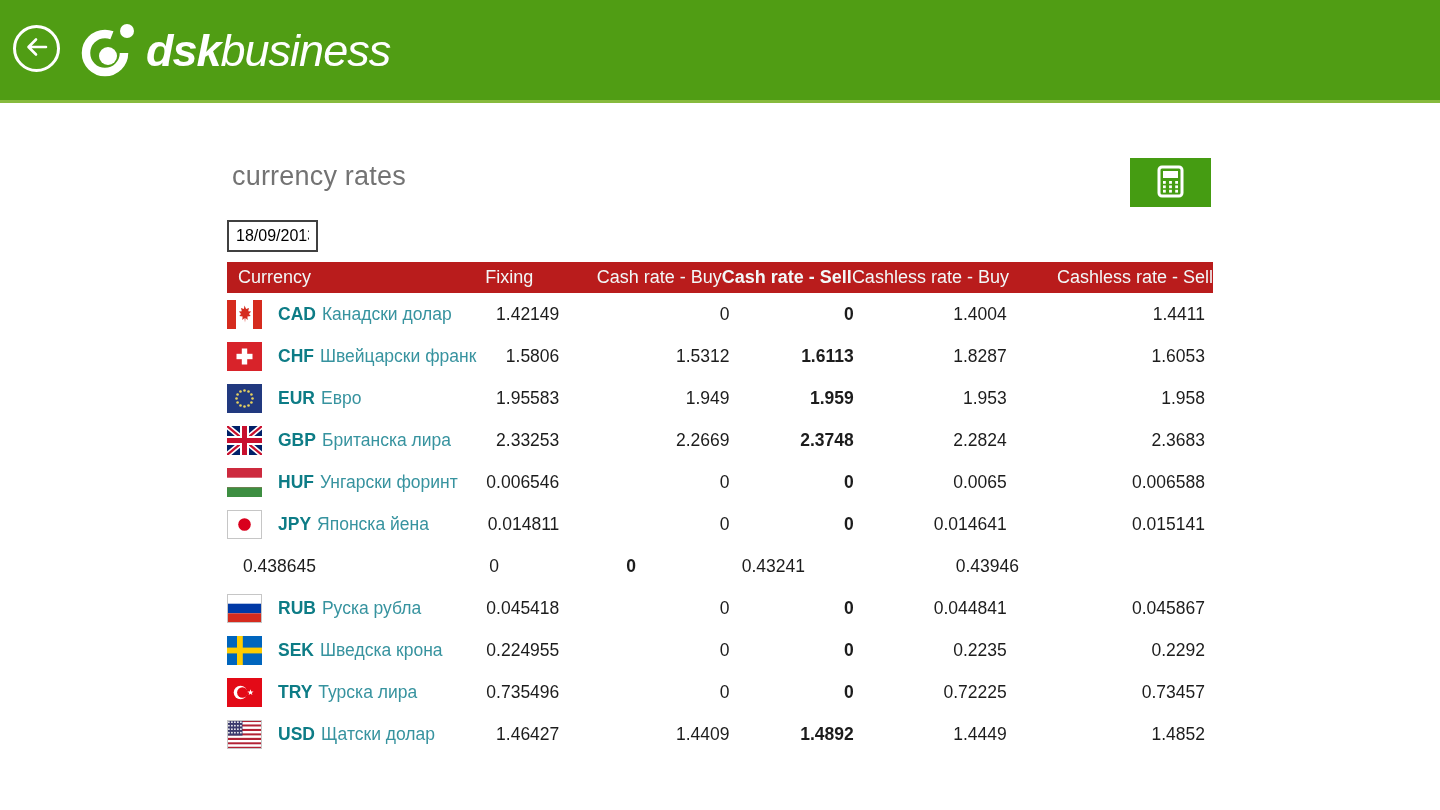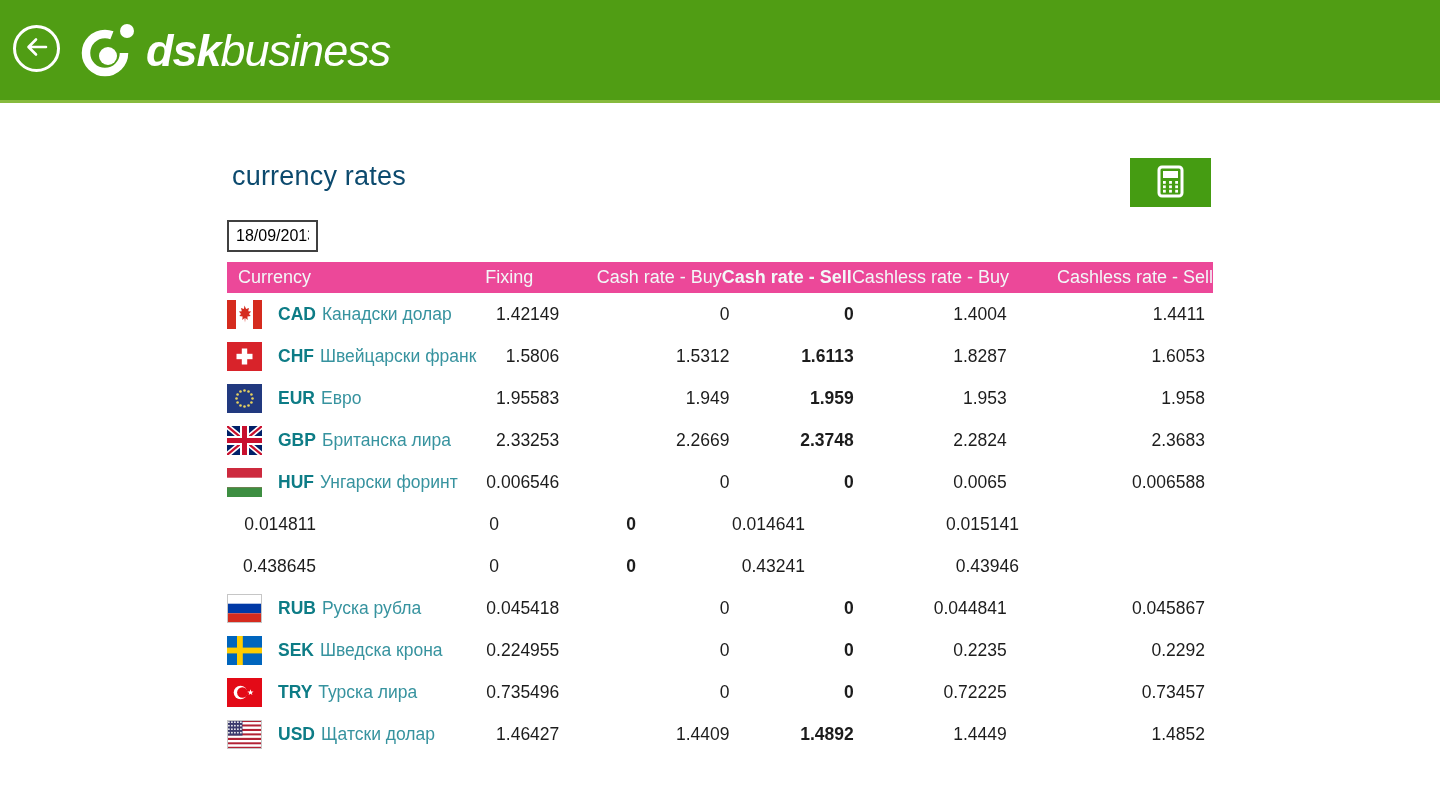--- a/index.html
+++ b/index.html
@@ -22,37 +22,37 @@
   .logo-mark { position:absolute; left:80px; top:20px; width:58px; height:60px; }
   .wordmark {
     position:absolute; left:146px; top:23px; height:56px; line-height:56px;
     color:#fff; font-style:italic; font-size:45px; letter-spacing:-1px; white-space:nowrap;
   }
   .wordmark .bold { font-weight:bold; }
 
   
   .page-title {
     position:absolute; left:232px; top:161px;
-    font-size:27px; color:#0c4a6e; letter-spacing:0.2px;
+    font-size:27px; color:#737373; letter-spacing:0.2px;
   }
   .calc-btn {
     position:absolute; left:1130px; top:158px; width:81px; height:49px;
     background:#459c12; border:none; cursor:pointer;
     display:flex; align-items:center; justify-content:center;
   }
   .date-input {
     position:absolute; left:227px; top:220px; width:91px; height:32px;
     border:2px solid #404040; background:#fff; color:#000;
     font-family:"Liberation Sans", sans-serif; font-size:16px; padding:0 7px;
   }
 
   
   .rates-table { position:absolute; left:227px; top:262px; width:986px; }
   .thead {
-    display:flex; height:31px; background:#ec4899; color:#f2f8f8;
+    display:flex; height:31px; background:#b91c1c; color:#f2f8f8;
     font-size:18px; align-items:center;
   }
   .hcell { text-align:center; white-space:nowrap; }
   .hcell.col-0 { text-align:left; padding-left:11px; }
   .tbody { width:986px; }
   .trow { display:flex; height:42px; align-items:center; }
   .col-0 { width:280px; }
   .col-1 { width:97px; }
   .col-2 { width:137px;margin-left:46px; }
   .col-3 { width:137px;font-weight:bold; }
@@ -208,20 +208,29 @@
             <span class="code">HUF</span>
             <span class="cname">Унгарски форинт</span>
           </div>
           <div class="num col-1">0.006546</div>
           <div class="num col-2">0</div>
           <div class="num col-3">0</div>
           <div class="num col-4">0.0065</div>
           <div class="num col-5">0.006588</div>
         </div>
         <div class="trow">
+          <div class="ccell col-0">
+            <span class="flag"><svg width="35" height="29" viewBox="0 0 35 29">
+                <rect width="35" height="29" fill="#fff"></rect>
+                <circle cx="17.5" cy="14.5" r="6.3" fill="#d9001d"></circle>
+                <rect x="0.5" y="0.5" width="34" height="28" fill="none" stroke="#c6c6c6"></rect>
+              </svg></span>
+            <span class="code">JPY</span>
+            <span class="cname">Японска йена</span>
+          </div>
           <div class="num col-1">0.014811</div>
           <div class="num col-2">0</div>
           <div class="num col-3">0</div>
           <div class="num col-4">0.014641</div>
           <div class="num col-5">0.015141</div>
         </div>
         <div class="trow">
           <div class="num col-1">0.438645</div>
           <div class="num col-2">0</div>
           <div class="num col-3">0</div>

